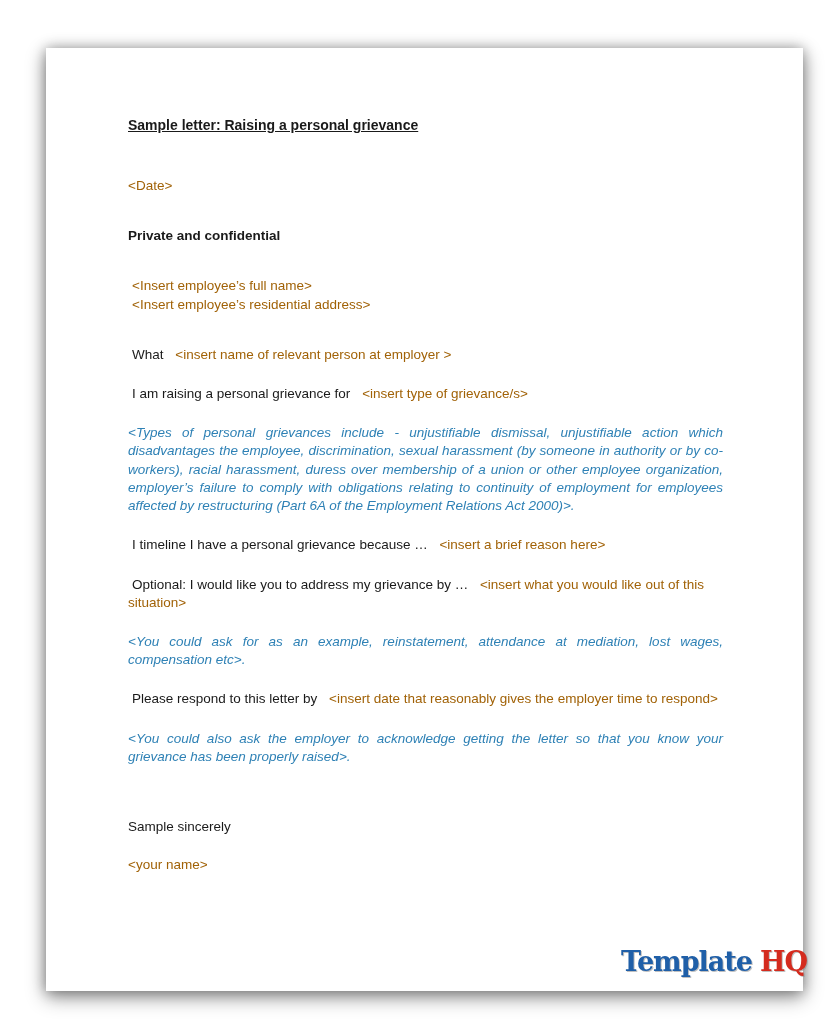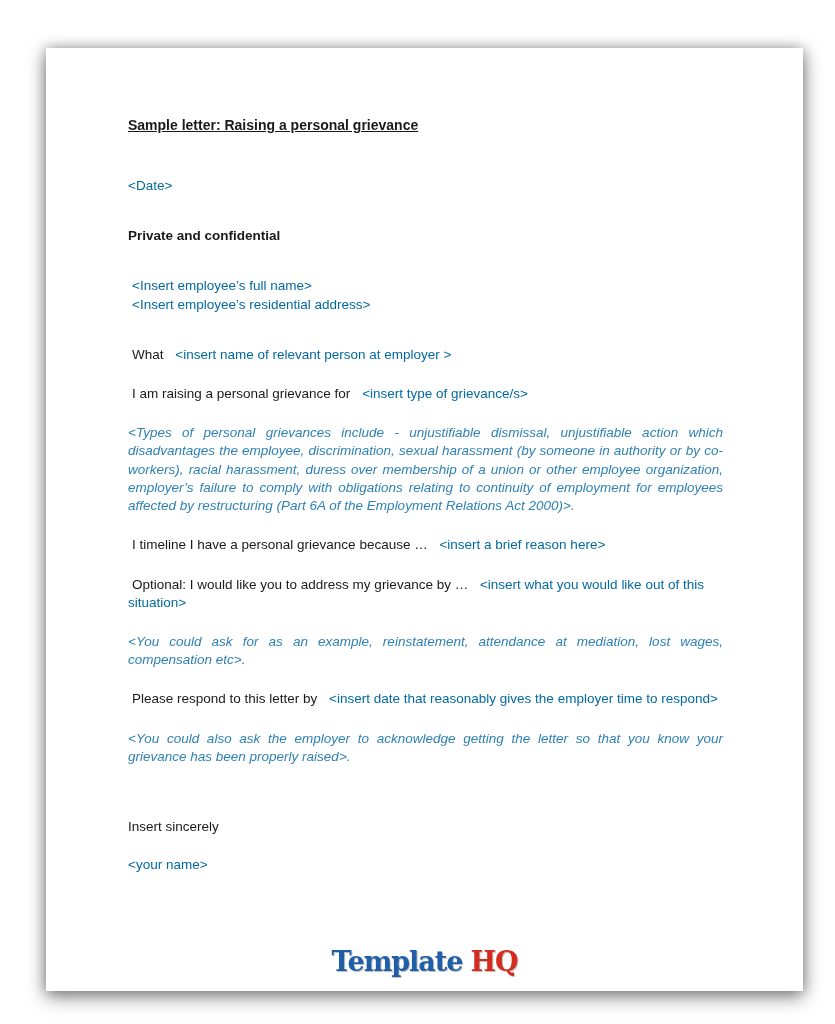--- a/index.html
+++ b/index.html
@@ -29,38 +29,38 @@
     font-size: 13.5px;
     line-height: 1.35;
     color: #1a1a1a;
   }
   .content p { margin: 0 0 12px 0; }
   .title {
     font-weight: bold;
     text-decoration: underline;
     font-size: 14px;
   }
-  .red { color: #0369a1; }
+  .red { color: #a16207; }
   .bold { font-weight: bold; }
   .blue-note {
     color: #2e81b5;
     font-style: italic;
     text-align: justify;
   }
   .mt-lg { margin-top: 34px !important; }
   .mt-md { margin-top: 24px !important; }
   .addr-block { line-height: 1.35; }
   .sig-block { margin-top: 44px !important; }
   .para { margin-bottom: 13px !important; }
   .footer {
     position: absolute;
-    left: 0;
+    left: 16px;
     bottom: 8px;
     width: 100%;
-    text-align: center;
+    text-align: right;
   }
   .logo {
     display: inline-block;
     font-family: "DejaVu Serif", serif;
     font-weight: bold;
     font-size: 27px;
     letter-spacing: -1px;
     text-shadow: 1px 1px 0 rgba(140,140,140,0.55);
     line-height: 1;
   }
@@ -92,21 +92,21 @@
 
 
       <p class="para"><span>Optional: I would like you to address my grievance by … </span><span class="red">&lt;insert what you would like out of this situation&gt;</span></p>
 
       <p class="blue-note para">&lt;You could ask for as an example, reinstatement, attendance at mediation, lost wages, compensation etc&gt;.</p>
 
       <p class="para"><span>Please respond to this letter by </span><span class="red">&lt;insert date that reasonably gives the employer time to respond&gt;</span></p>
 
       <p class="blue-note para">&lt;You could also ask the employer to acknowledge getting the letter so that you know your grievance has been properly raised&gt;.</p>
 
-      <p class="sig-block">Insert sincerely</p>
+      <p class="sig-block">Sample sincerely</p>
 
       <p class="red">&lt;your name&gt;</p>
 
     </div>
 
     <div class="footer">
       <span class="logo"><span class="logo-blue">Template</span><span class="logo-red">HQ</span></span>
     </div>
   </div>
 </div>

